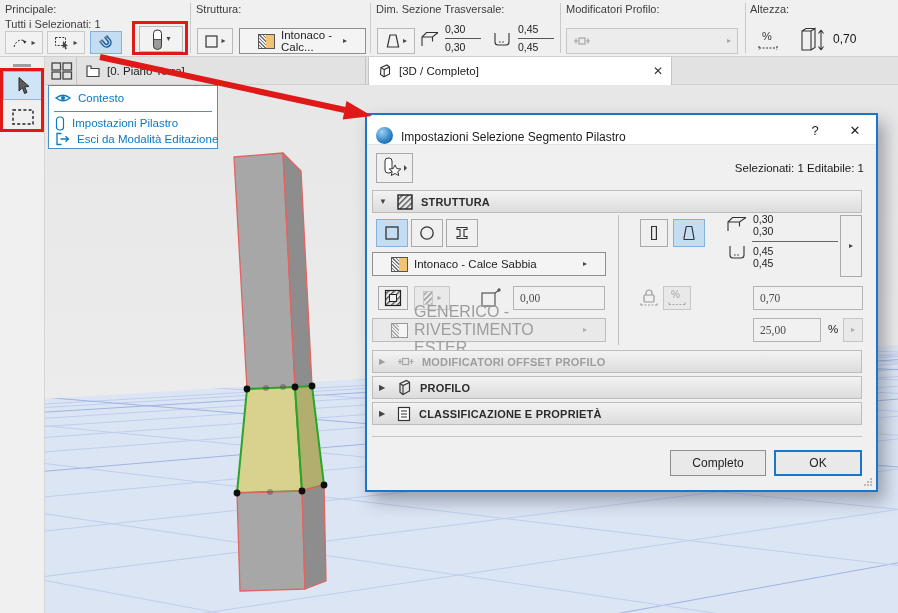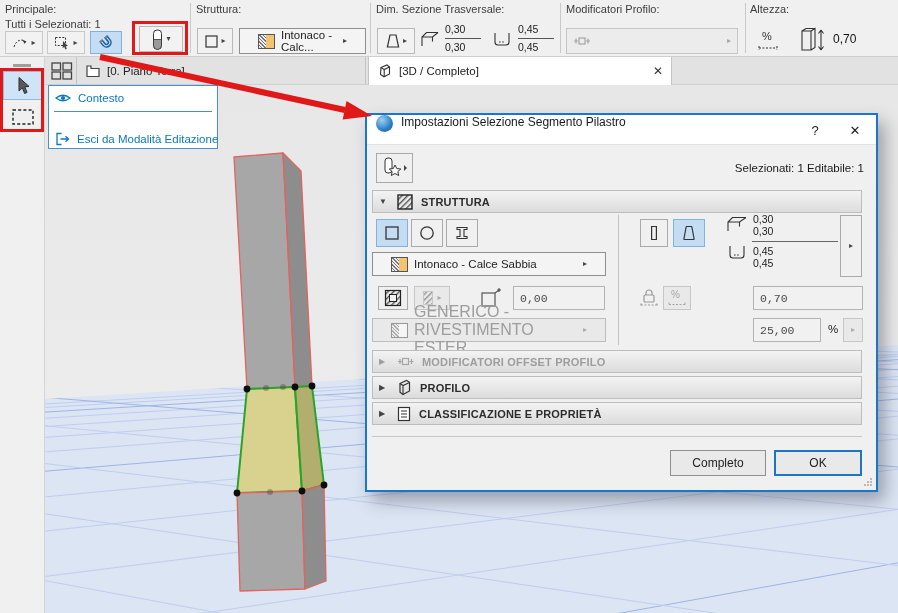--- a/index.html
+++ b/index.html
@@ -31,35 +31,35 @@
 
 #sidebar{position:absolute;left:0;top:57px;width:45px;height:556px;background:#f0f0f0;border-right:1px solid #d4d4d4;z-index:4}
 .side-tool{position:absolute;left:3px;width:39px;height:29px;display:flex;align-items:center;justify-content:center;cursor:pointer}
 .side-tool.sel{background:#cfe4f7;border:1px solid #8fbbe2}
 
 #ctxmenu{position:absolute;left:48px;top:85px;width:170px;height:64px;background:#fff;border:1px solid #4d8fcc;z-index:8}
 .menu-item{position:absolute;left:0;width:100%;height:18px;display:flex;align-items:center;gap:7px;padding:0 6px;color:#0b79c2;font-size:11.5px;cursor:pointer;white-space:nowrap}
 .menu-sep{position:absolute;left:5px;width:158px;height:1px;background:#4d8fcc}
 
 #dialog{position:absolute;left:365px;top:113px;width:513px;height:379px;background:#f0f0f0;border:2px solid #1c76c8;z-index:20;box-shadow:7px 9px 16px rgba(70,75,90,.45)}
-#dlg-title{position:absolute;left:0;top:0;width:509px;height:30px;background:#fff;display:flex;align-items:flex-start;border-bottom:1px solid #e2e2e2}
+#dlg-title{position:absolute;left:0;top:0;width:509px;height:30px;background:#fff;display:flex;align-items:flex-end;border-bottom:1px solid #e2e2e2}
 #dlg-title .t{font-size:12px;color:#1a1a1a;margin-left:8px}
 .dlg-x{position:absolute;top:0;width:34px;height:30px;display:flex;align-items:center;justify-content:center;font-size:13px;color:#222;cursor:pointer}
 .hdr{position:absolute;left:5px;width:490px;height:23px;display:flex;align-items:center;gap:8px;padding:0 6px;
      background:linear-gradient(#f3f3f3,#dcdcdc);border:1px solid #bdbdbd;cursor:pointer}
 .hdr b{font-size:11px;letter-spacing:.2px;color:#2c2c2c}
 .hdr .tri{font-size:8px;color:#444;width:10px}
 .hdr.dis b,.hdr.dis .tri{color:#9d9d9d}
 .sq-btn{position:absolute;width:32px;height:28px;display:flex;align-items:center;justify-content:center;background:#f0f0f0;border:1px solid #a9a9a9;cursor:pointer}
 .sq-btn.sel{background:#c5ddf3;border-color:#82b2dd}
 .sq-btn.dis{background:#e9e9e9;border-color:#c6c6c6}
 .drop{position:absolute;height:24px;display:flex;align-items:center;gap:6px;padding:0 18px;background:#f4f4f4;border:1px solid #8f8f8f;font-size:11.5px;color:#222;cursor:pointer}
 .drop .dd{margin-left:auto}
 .drop.dis{color:#9d9d9d;border-color:#bdbdbd;background:#e9e9e9}
-.inp{position:absolute;height:24px;border:1px solid #b3b3b3;background:#f1f1f1;color:#4a4a4a;font-family:Liberation Mono, monospace;font-size:11.5px;padding:0 6px;outline:none}
+.inp{position:absolute;height:24px;border:1px solid #b3b3b3;background:#f1f1f1;color:#4a4a4a;font-family:Liberation Serif, serif;font-size:11.5px;padding:0 6px;outline:none}
 .dlg-btn{position:absolute;height:26px;background:#e9e9e9;border:1px solid #8f8f8f;font-size:12px;color:#222;display:flex;align-items:center;justify-content:center;cursor:pointer}
 .dlg-btn.default{border:2px solid #1c76c8}
 .smalltxt{font-size:10.5px;line-height:1.15;color:#222}
 
 .redbox{position:absolute;border:3px solid #e01818;z-index:30;pointer-events:none}
 #arrow-svg{position:absolute;left:0;top:0;z-index:29;pointer-events:none}
 #viewport-svg{position:absolute;left:45px;top:85px;z-index:1}
 .ico{display:inline-flex;align-items:center;justify-content:center;flex:none}
 </style>
 </head>
@@ -329,20 +329,28 @@
     <div class="menu-item" style="top:3px">
       <span class="ico">
         <svg width="16" height="12" viewBox="0 0 16 12">
             <path d="M1 6 Q8 0.5 15 6 Q8 11.5 1 6 z" fill="none" stroke="#0b79c2" stroke-width="1.3"></path>
             <circle cx="8" cy="6" r="2.1" fill="#0b79c2"></circle>
           </svg>
       </span>
       <span>Contesto</span>
     </div>
     <div class="menu-sep" style="top:25px"></div>
+    <div class="menu-item" style="top:28px">
+      <span class="ico">
+        <svg width="10" height="15" viewBox="0 0 10 15">
+            <rect x="1.5" y="1" width="7" height="13" rx="3" fill="#fff" stroke="#0b79c2" stroke-width="1.2"></rect>
+          </svg>
+      </span>
+      <span>Impostazioni Pilastro</span>
+    </div>
     <div class="menu-item" style="top:44px">
       <span class="ico">
         <svg width="15" height="14" viewBox="0 0 15 14">
             <path d="M6.5 1.5 H2 V12.5 H6.5" fill="none" stroke="#0b79c2" stroke-width="1.3"></path>
             <path d="M5.5 7 H13 M10.5 4.2 L13.5 7 L10.5 9.8" fill="none" stroke="#0b79c2" stroke-width="1.3"></path>
           </svg>
       </span>
       <span>Esci da Modalità Editazione</span>
     </div>
   </div>

